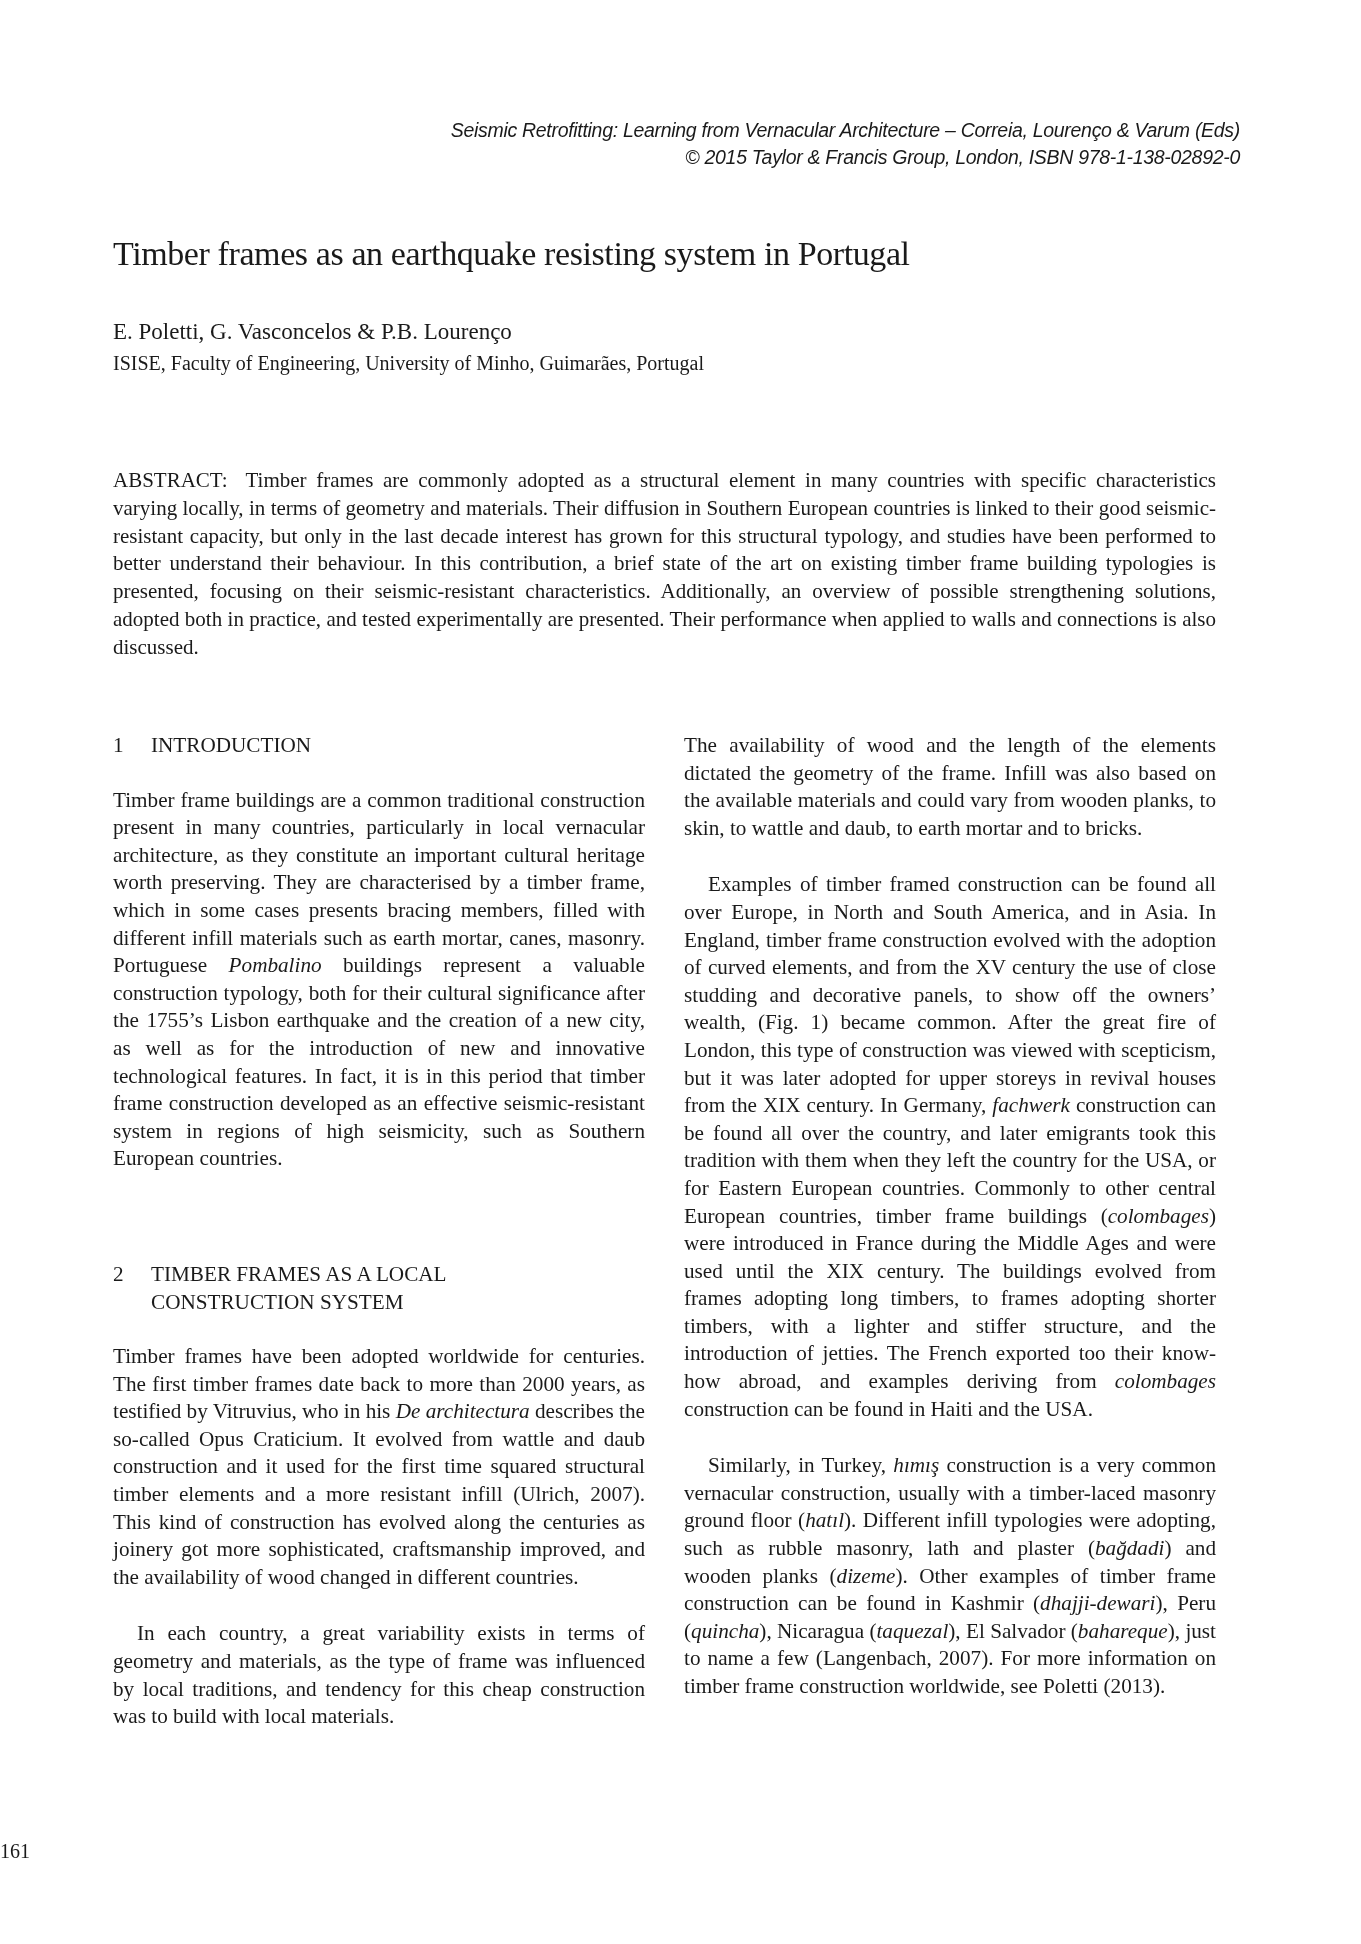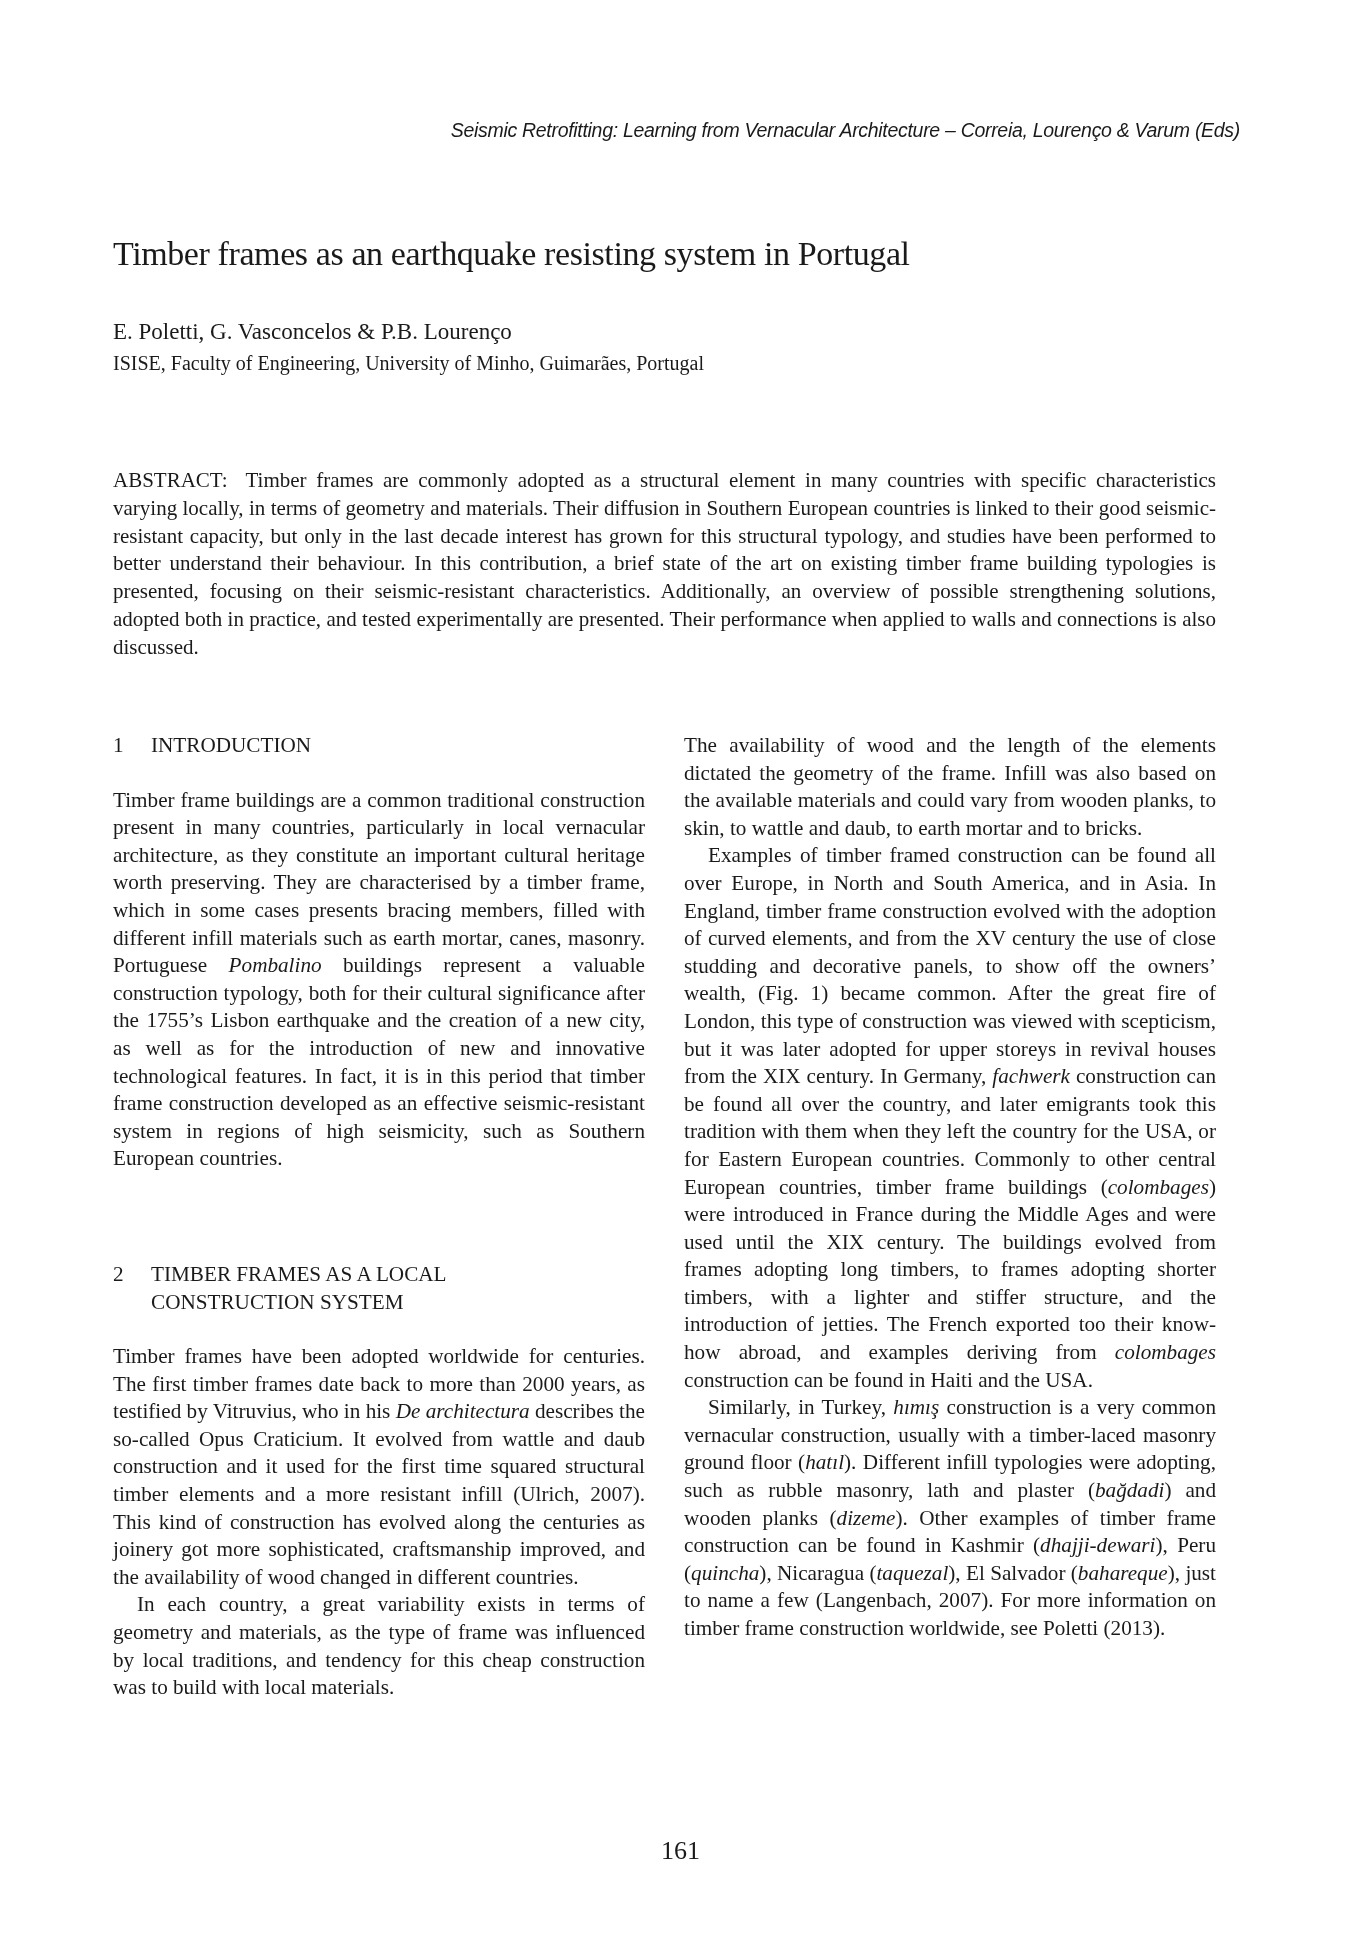--- a/index.html
+++ b/index.html
@@ -32,44 +32,45 @@
     font-size: 21px; line-height: 27.8px; text-align: justify;
   }
   .abstract .label { margin-right: 18px; }
   .col {
     position: absolute; top: 732px; width: 532px;
     font-size: 21.2px; line-height: 27.6px;
   }
   .col-left { left: 113px; }
   .col-right { left: 684px; }
   .col p { margin: 0; text-align: justify; }
-  .col p.indent { text-indent: 24px; }
+  .col p.indent { text-indent: 24px; margin-top: 29px; }
   .heading {
     font-size: 21.2px; line-height: 27.6px; margin: 0;
     display: flex;
   }
   .heading .num { width: 38px; flex: 0 0 38px; }
   .sub-heading { display: flex; }
   .sub-heading .num { width: 57px; flex: 0 0 57px; }
   .sub-heading .txt { font-style: italic; }
   .gap-h1 { height: 27px; }
   .gap-sec { height: 88px; }
   .gap-sub { height: 17px; }
   .gap-subp { height: 10px; }
   .page-number {
     position: absolute; left: 0; width: 1361px; top: 1838px;
-    text-align: center; font-size: 26px; line-height: 26px;
+    font-size: 20px; line-height: 26px;
   }
   em { font-style: italic; }
 </style>
 </head>
 <body>
 
 <div class="running-head">
   <div>Seismic Retrofitting: Learning from Vernacular Architecture – Correia, Lourenço &amp; Varum (Eds)</div>
+  <div>© 2015 Taylor &amp; Francis Group, London, ISBN 978-1-138-02892-0</div>
 </div>
 
 <div class="title">Timber frames as an earthquake resisting system in Portugal</div>
 <div class="authors">E. Poletti, G. Vasconcelos &amp; P.B. Lourenço</div>
 <div class="affiliation">ISISE, Faculty of Engineering, University of Minho, Guimarães, Portugal</div>
 
 <div class="abstract">
   <span class="label">ABSTRACT:</span><span>Timber frames are commonly adopted as a structural element in many countries with specific characteristics varying locally, in terms of geometry and materials. Their diffusion in Southern European countries is linked to their good seismic-resistant capacity, but only in the last decade interest has grown for this structural typology, and studies have been performed to better understand their behaviour. In this contribution, a brief state of the art on existing timber frame building typologies is presented, focusing on their seismic-resistant characteristics. Additionally, an overview of possible strengthening solutions, adopted both in practice, and tested experimentally are presented. Their performance when applied to walls and connections is also discussed.</span>
 </div>
 

